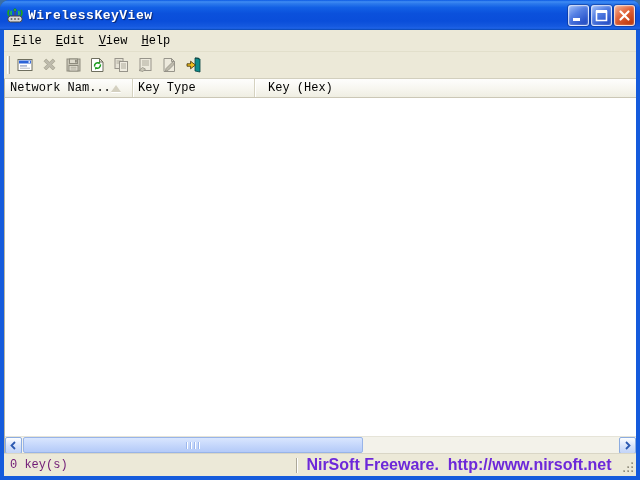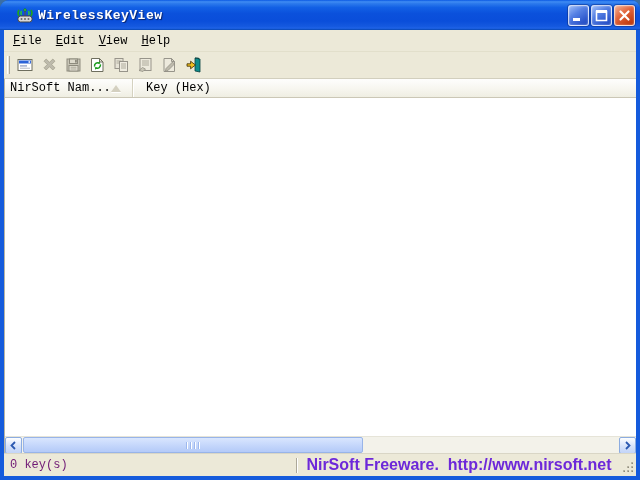--- a/index.html
+++ b/index.html
@@ -12,21 +12,21 @@
     position:relative;width:640px;height:480px;
     background:#155BDC;
     border-radius:9px 9px 0 0;
     overflow:hidden;
     font-family:var(--ui-font);
   }
   
   .titlebar{
     height:30px;border-radius:8px 8px 0 0;
     background:linear-gradient(180deg,#0A58E3 0%,#3F8CF3 6%,#2B79EC 12%,#1260E5 25%,#0B51DC 45%,#0A4EDA 70%,#1559DF 88%,#1E63E8 94%,#0746B0 100%);
-    display:flex;align-items:center;padding:0 5px 0 16px;
+    display:flex;align-items:center;padding:0 5px 0 6px;
   }
   .app-icon{width:18px;height:17px;flex:0 0 auto;margin-right:4px;}
   .title-text{
     color:#fff;font-weight:bold;font-size:13px;letter-spacing:0.5px;
     text-shadow:1px 1px 1px #0A246A;flex:1 1 auto;white-space:nowrap;overflow:hidden;
   }
   .caption-buttons{display:flex;gap:2px;}
   .cap-btn{
     width:21px;height:21px;border-radius:3px;border:1px solid rgba(255,255,255,.75);
     box-shadow:0 0 0 1px rgba(12,40,120,.45), inset 0 0 2px rgba(255,255,255,.5);
@@ -247,22 +247,25 @@
           <path d="M10 1 L15 2 V15 L10 14 Z" fill="#0E8C8C" stroke="#063F3F" stroke-width="0.8"></path>
           <path d="M10 1 H13.5 V2.2" fill="none" stroke="#063F3F" stroke-width="0.8"></path>
           <path d="M2 6.8 h3.6 V4.2 L10.4 8 L5.6 11.8 V9.2 H2 Z" fill="#F0C020" stroke="#3A2A00" stroke-width="0.8"></path>
         </svg>
       </button>
     </div>
 
     <div class="listview">
       <div class="lv-header">
         <div class="lv-col" style="width:128px;">
-          <span>NirSoft Nam...</span>
+          <span>Network Nam...</span>
           <span class="sort-arrow"></span>
+        </div>
+        <div class="lv-col" style="width:122px;">
+          <span>Key Type</span>
         </div>
         <div class="lv-col" style="width:234px;margin-left:8px;">
           <span>Key (Hex)</span>
         </div>
       </div>
       <div class="lv-body"></div>
 
       <div class="hscroll">
         <button class="sb-btn">
           <svg viewBox="0 0 9 9">

